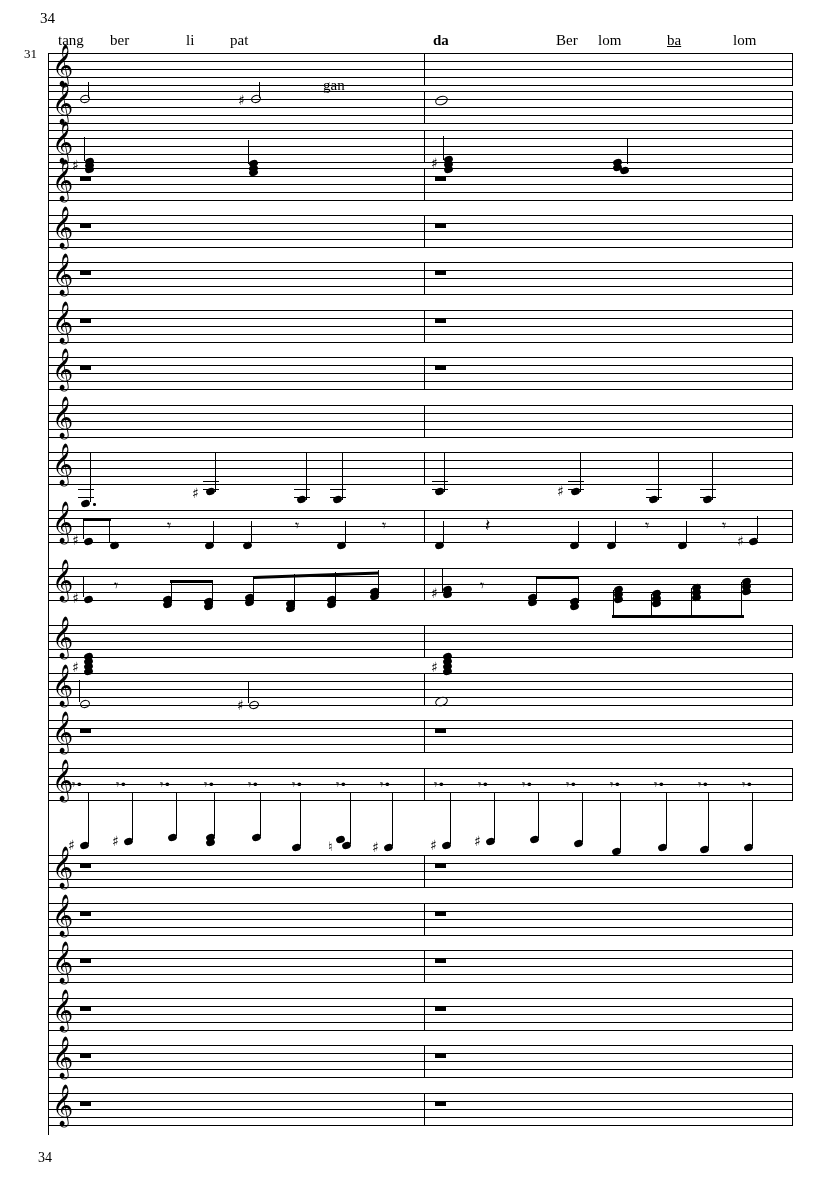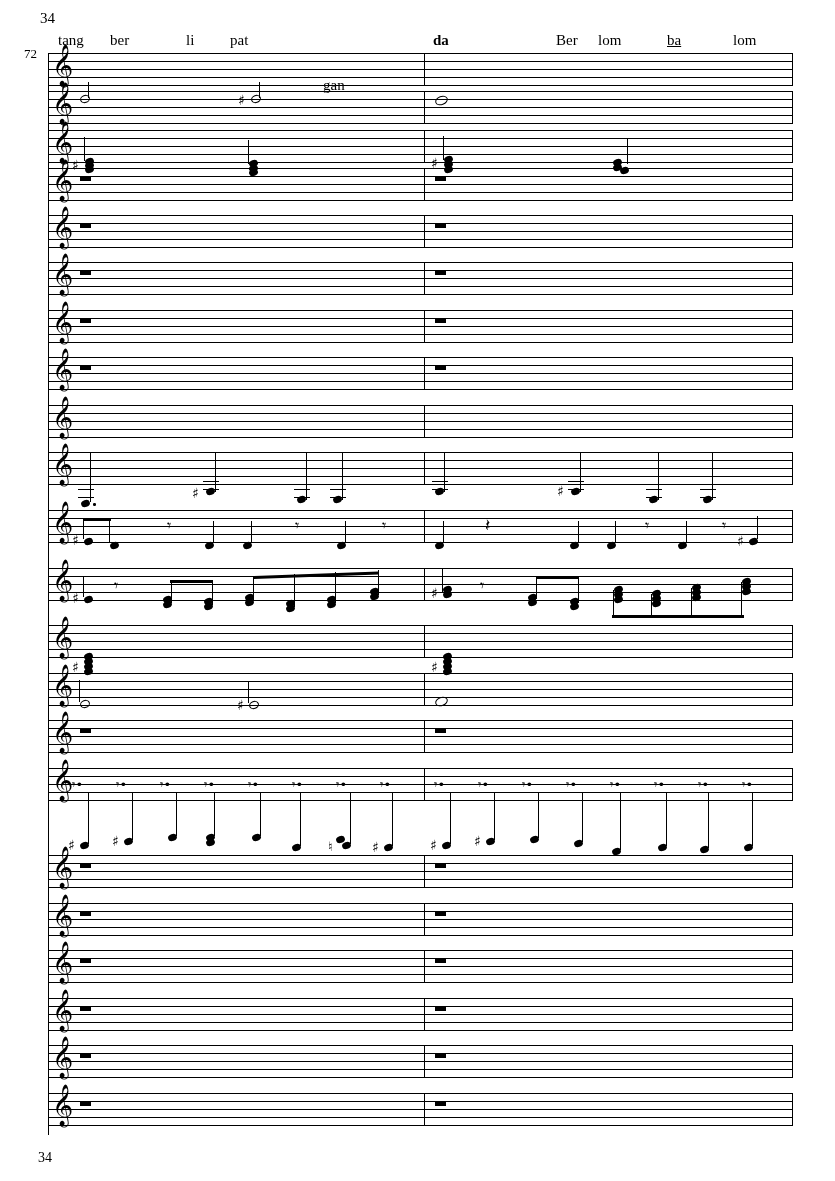--- a/index.html
+++ b/index.html
@@ -86,21 +86,21 @@
     position:absolute;font-family:"DejaVu Sans", sans-serif;font-size:16px;line-height:1;
   }
 </style>
 </head>
 <body>
 
 <div class="page">
 
   <div class="page-number" style="left:40px;top:10px;">34</div>
 
-  <div class="measure-number" style="left:24px;top:46px;">72</div>
+  <div class="measure-number" style="left:24px;top:46px;">31</div>
 
   <div class="bottom-number" style="left:38px;top:1150px;">34</div>
 
   <div class="lyric" style="left:58px;top:32px;">tang</div>
   <div class="lyric" style="left:110px;top:32px;">ber</div>
   <div class="lyric" style="left:186px;top:32px;">li</div>
   <div class="lyric" style="left:230px;top:32px;">pat</div>
   <div class="lyric" style="left:323px;top:32px;margin-top:45px;">gan</div>
   <div class="lyric" style="left:433px;top:32px;font-weight:bold;">da</div>
   <div class="lyric" style="left:556px;top:32px;">Ber</div>

